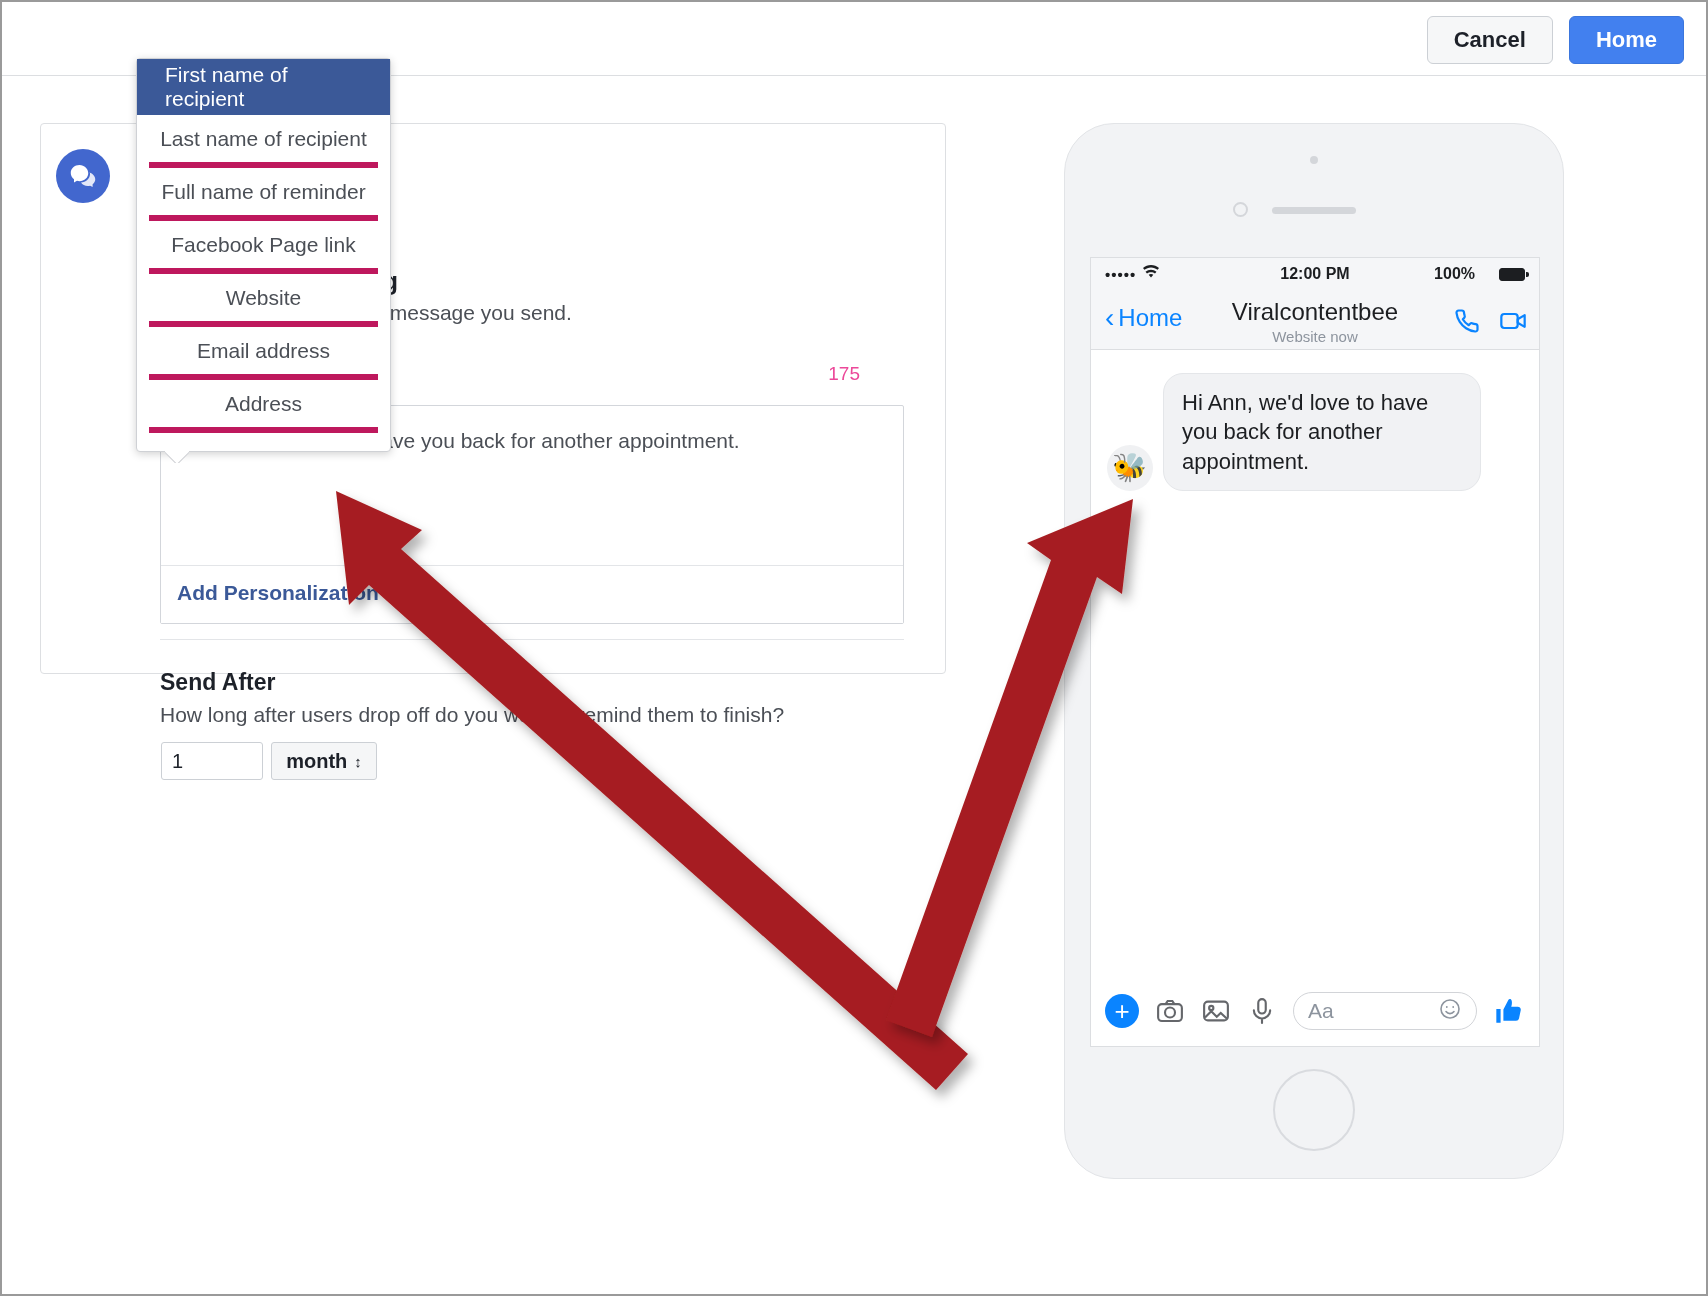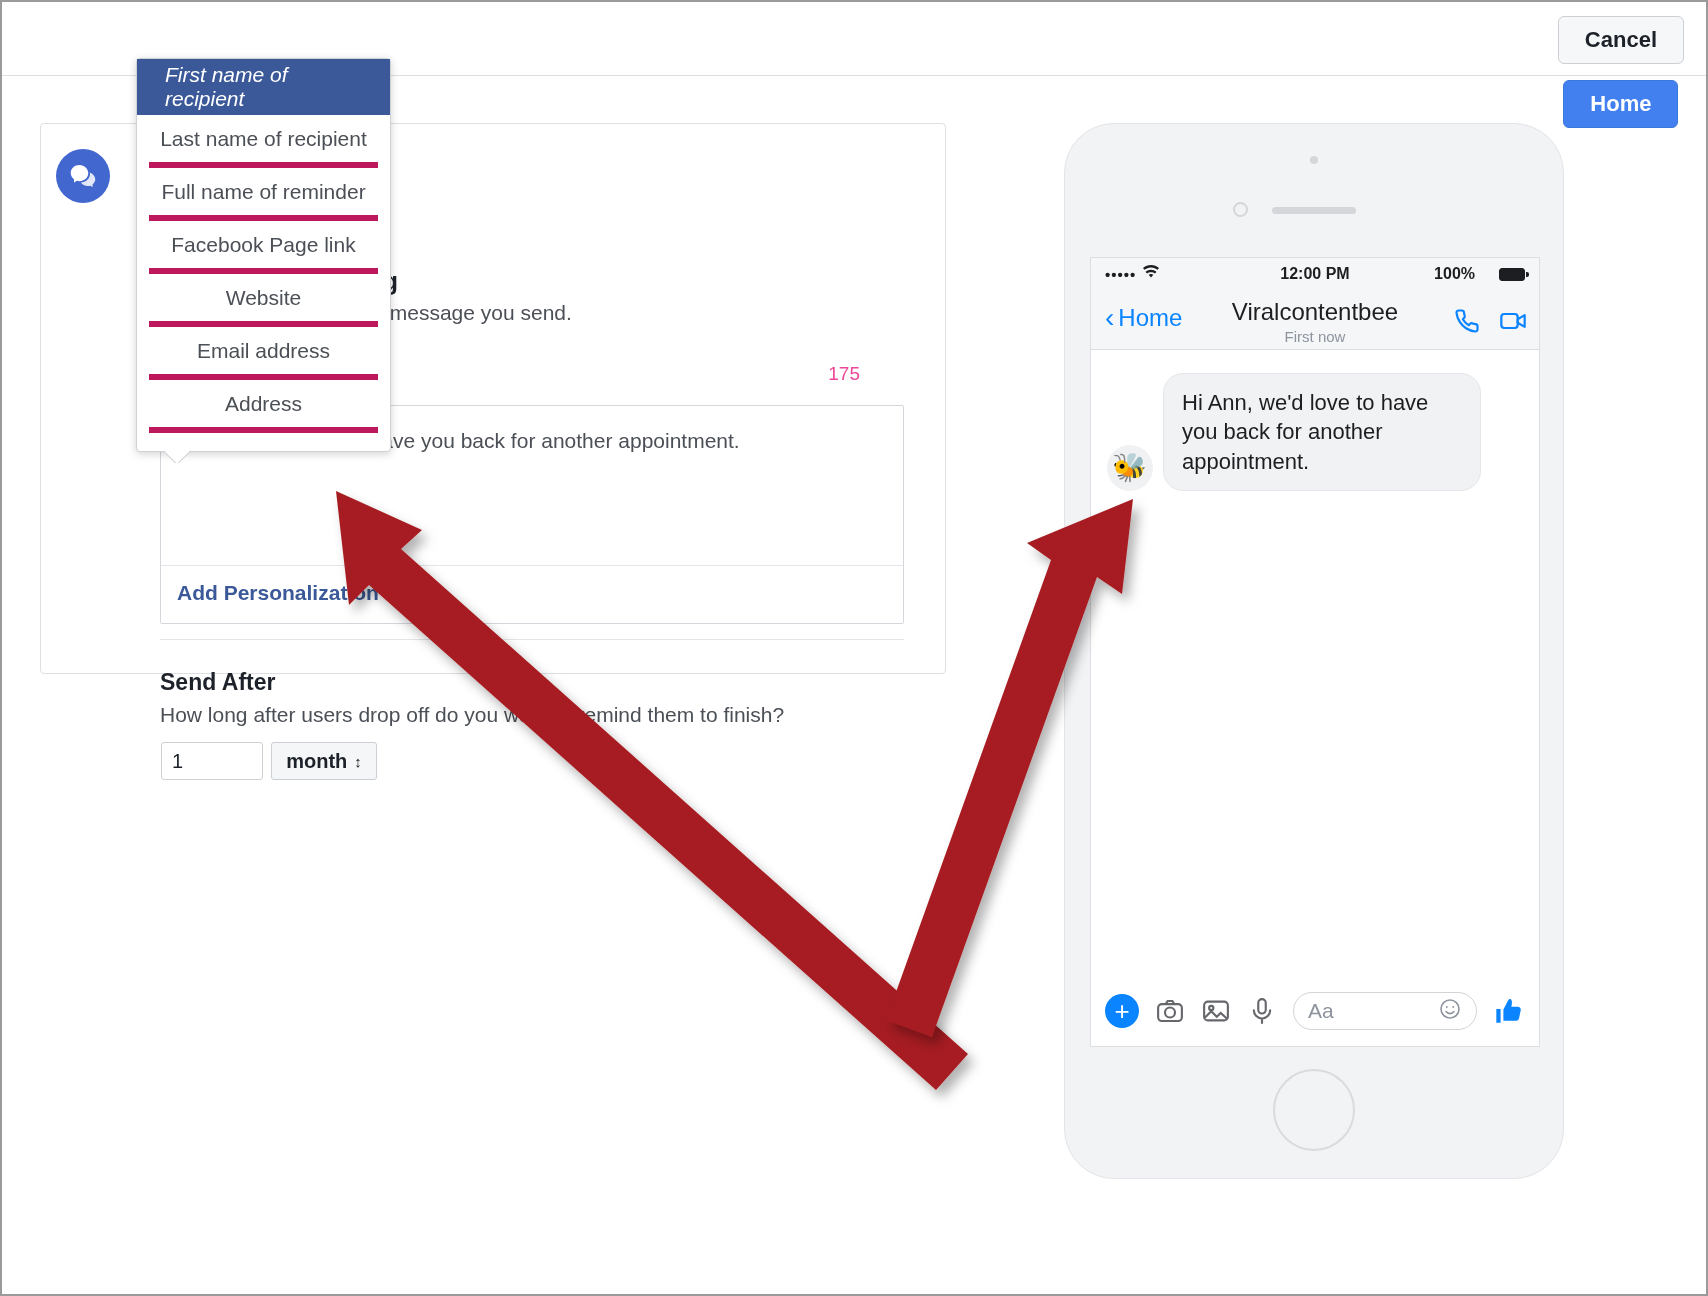--- a/index.html
+++ b/index.html
@@ -18,21 +18,21 @@
 
   
   .topbar {
     position: absolute; left: 0; top: 0;
     width: 100%; height: 74px;
     background: #fff;
     border-bottom: 1px solid #dcdee1;
   }
   .topbar-actions {
     position: absolute; right: 22px; top: 14px;
-    display: flex; gap: 16px; align-items: center; flex-direction: column;
+    display: flex; gap: 16px; align-items: center;
   }
   .btn {
     font-size: 22px;
     border-radius: 6px;
     padding: 11px 26px;
     cursor: pointer;
     font-family: "Liberation Sans", sans-serif;
     line-height: 1.1;
   }
   .btn-cancel {
@@ -183,21 +183,20 @@
     border-bottom: 6px solid #be185d;
   }
   .dd-item:last-child { border-bottom: none; }
   .dd-item.selected {
     background: #3b5998;
     color: #ffffff;
     margin: 0;
     padding: 0 28px;
     border-bottom: 1px solid #3b5998;
     height: 56px;
-    font-style: italic;
   }
   .dd-tail {
     position: absolute;
     left: 28px; bottom: -12px;
     width: 24px; height: 12px;
     overflow: hidden;
   }
   .dd-tail::after {
     content: "";
     position: absolute;
@@ -454,21 +453,21 @@
           <span class="battery"></span>
         </div>
       </div>
 
       <div class="navbar">
         <div class="nav-back">
           <span class="nav-chev">‹</span>
           <span>Home</span>
         </div>
         <div class="nav-title">Viralcontentbee</div>
-        <div class="nav-status">First now</div>
+        <div class="nav-status">Website now</div>
         <div class="nav-icons">
           <span>
             <svg viewBox="0 0 24 24" fill="none" stroke="#0a84ff" stroke-width="1.9" stroke-linecap="round" stroke-linejoin="round">
                 <path d="M21 16.4v2.8a1.8 1.8 0 0 1-2 1.8 18 18 0 0 1-7.8-2.8 17.6 17.6 0 0 1-5.4-5.4A18 18 0 0 1 3 5a1.8 1.8 0 0 1 1.8-2h2.8a1.8 1.8 0 0 1 1.8 1.6c.1 1 .3 1.9.6 2.8a1.8 1.8 0 0 1-.4 1.9L8.4 10.5a14.5 14.5 0 0 0 5.1 5.1l1.2-1.2a1.8 1.8 0 0 1 1.9-.4c.9.3 1.8.5 2.8.6a1.8 1.8 0 0 1 1.6 1.8z"></path>
               </svg>
           </span>
           <span>
             <svg viewBox="0 0 24 24" fill="none" stroke="#0a84ff" stroke-width="1.9" stroke-linecap="round" stroke-linejoin="round">
                 <rect x="2" y="6" width="14" height="12" rx="2.5"></rect>
                 <path d="M16 10.5l6-3.5v10l-6-3.5z"></path>

